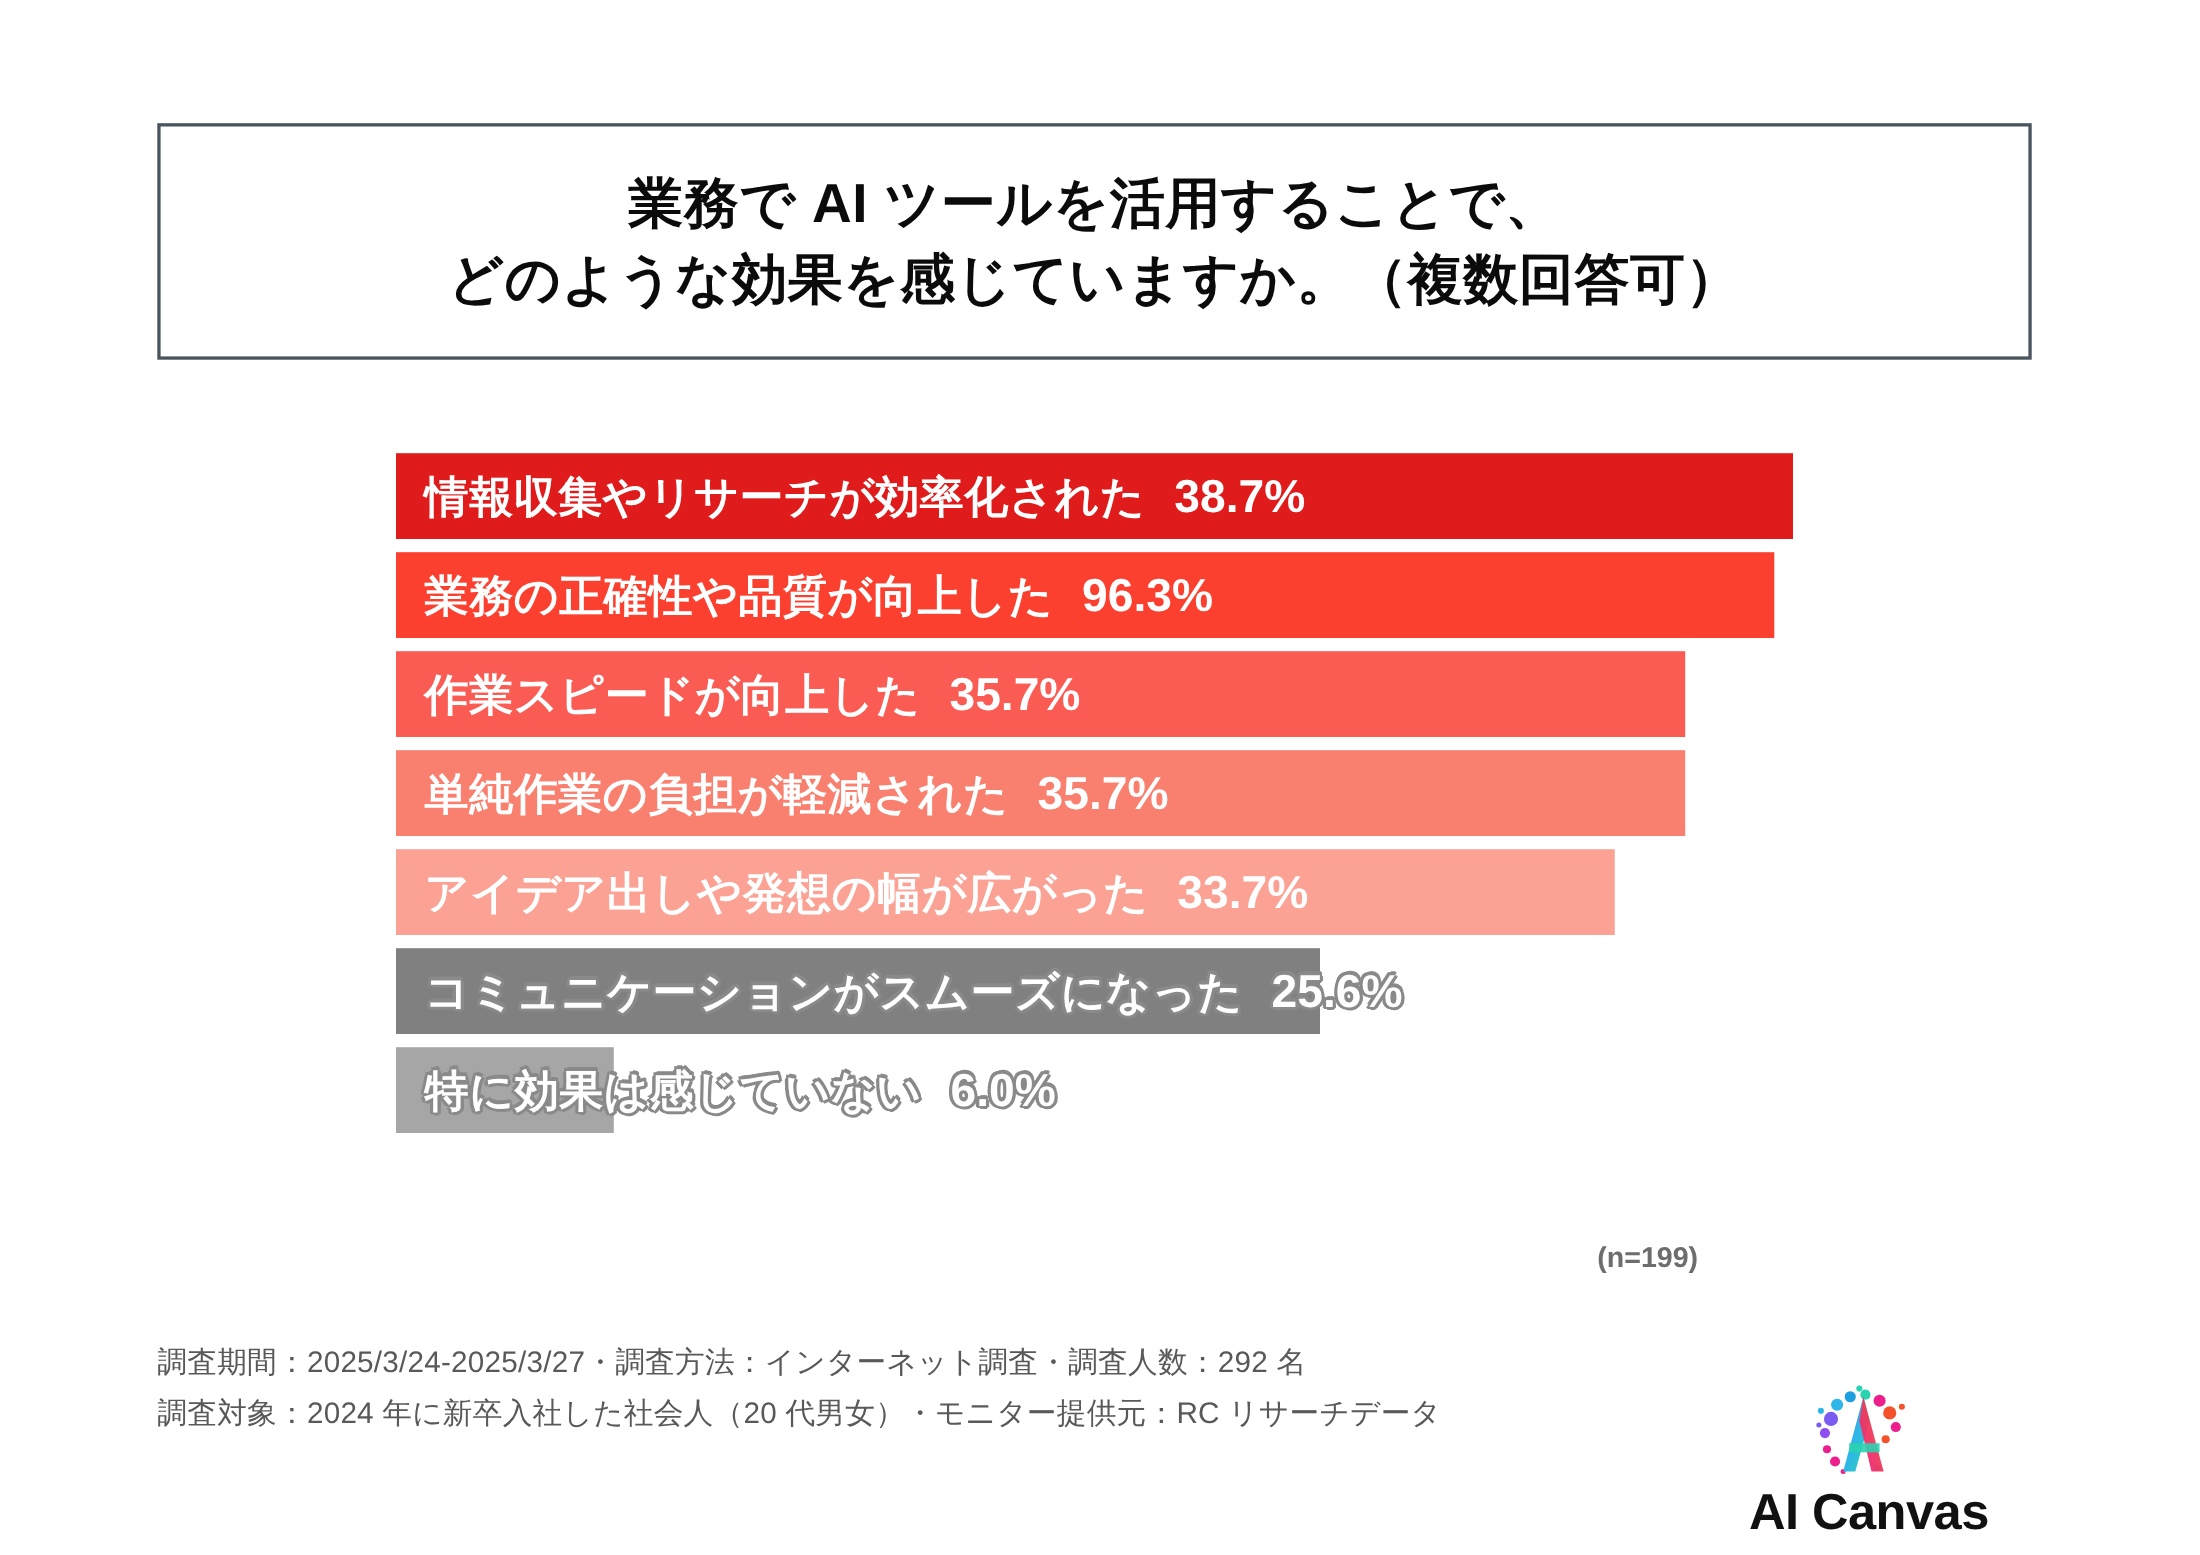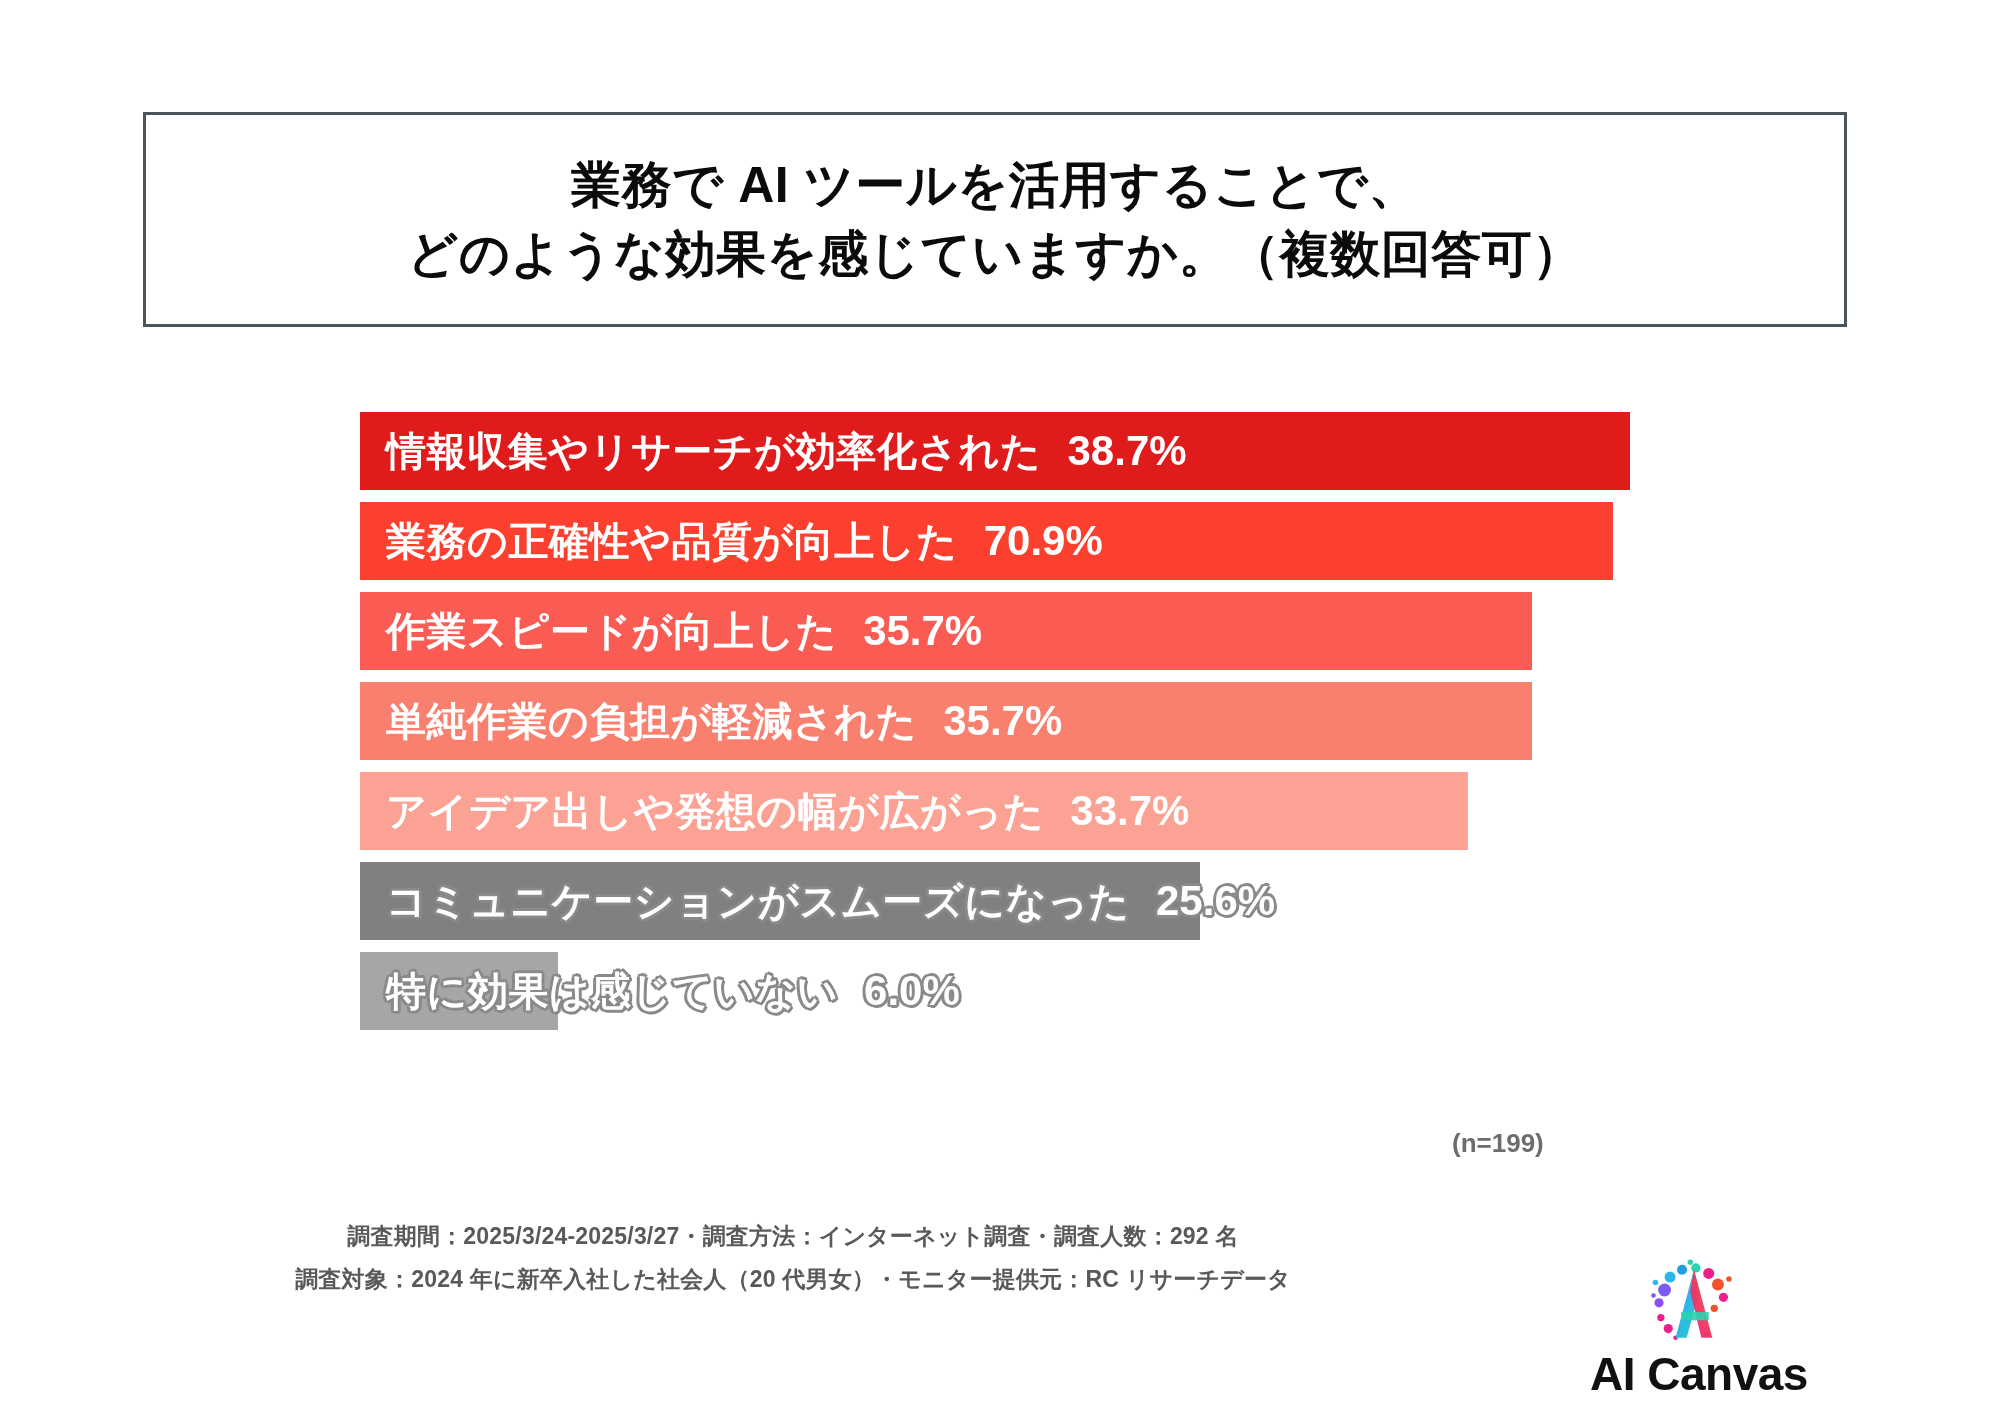--- a/index.html
+++ b/index.html
@@ -112,28 +112,27 @@
   }
 
   
   #footnotes {
     position: absolute;
     left: 143px;
     top: 1225px;
     width: 1300px;
   }
   .foot-line {
-    font-size: 23px;
-    font-weight: 700;
+    font-size: 27px;
+    font-weight: 400;
     color: #595959;
     line-height: 1.0;
     margin-bottom: 20px;
     white-space: nowrap;
     letter-spacing: 0.2px;
-    text-align: center;
   }
 
   
   #logo {
     position: absolute;
     left: 1580px;
     top: 1255px;
     display: flex;
     align-items: center;
     flex-direction: column;
@@ -163,21 +162,21 @@
         <div class="bar-rect" style="width: 1270px; background: rgb(224, 27, 27);"></div>
         <div class="bar-label">
           <span class="cat">情報収集やリサーチが効率化された</span>
           <span class="pct">38.7%</span>
         </div>
       </div>
       <div class="bar-row" style="top: 502px;">
         <div class="bar-rect" style="width: 1253px; background: rgb(251, 64, 47);"></div>
         <div class="bar-label">
           <span class="cat">業務の正確性や品質が向上した</span>
-          <span class="pct">70.9%</span>
+          <span class="pct">96.3%</span>
         </div>
       </div>
       <div class="bar-row" style="top: 592px;">
         <div class="bar-rect" style="width: 1172px; background: rgb(250, 92, 84);"></div>
         <div class="bar-label">
           <span class="cat">作業スピードが向上した</span>
           <span class="pct">35.7%</span>
         </div>
       </div>
       <div class="bar-row" style="top: 682px;">

